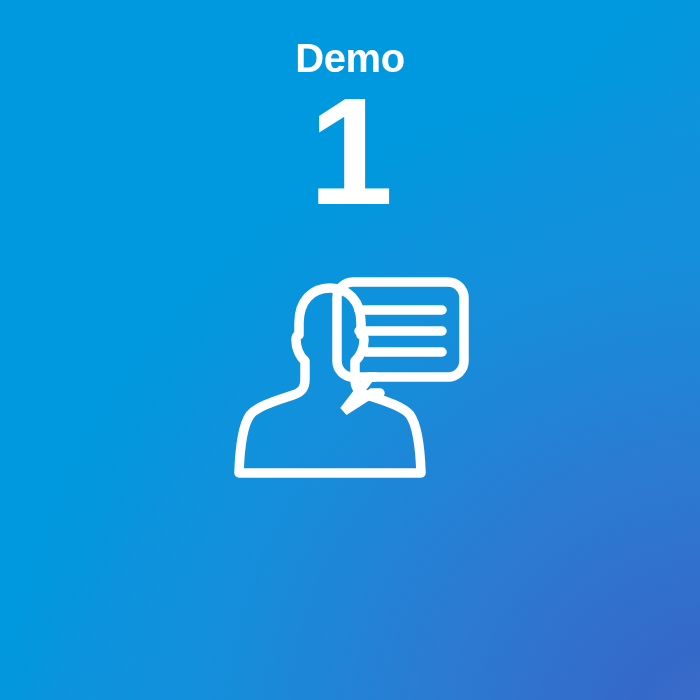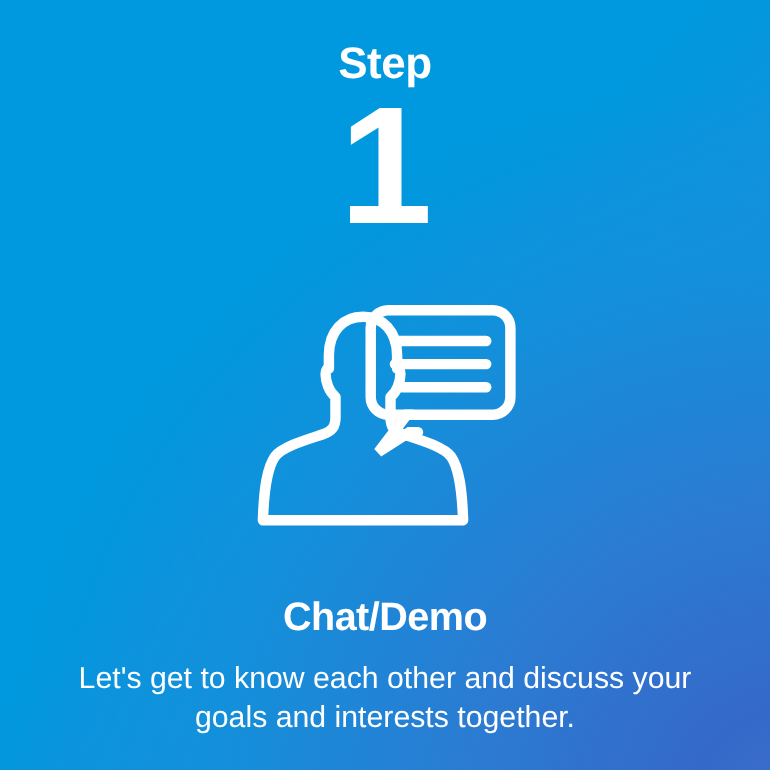--- a/index.html
+++ b/index.html
@@ -104,21 +104,21 @@
     margin-left: auto;
     margin-right: auto;
   }
 </style>
 </head>
 <body>
 
 <div class="step-card">
 
   <div class="step-header">
-    <span class="step-word">Step</span>
+    <span class="step-word">Demo</span>
     <span class="step-number">1</span>
   </div>
 
   <div class="icon-wrap">
     <svg viewBox="0 0 260 230" xmlns="http://www.w3.org/2000/svg" fill="none" stroke="#FFFFFF" stroke-width="9.5" stroke-linecap="round" stroke-linejoin="round">
 
       <path d="M133 21
                H228
                a16 16 0 0 1 16 16
                V100
@@ -149,18 +149,14 @@
                C143 74 144 76 144 79
                C144 86 141 95 135 100
                V118
                C135 127 138 131 147 134
                C162 139 183 145 190 154
                C197 164 200 182 201 212
                H104 Z"></path>
     </svg>
   </div>
 
-  <div class="step-footer">
-    <span class="step-title">Chat/Demo</span>
-    <span class="step-desc">Let's get to know each other and discuss your goals and interests together.</span>
-  </div>
 
 </div>
 
 </body></html>

